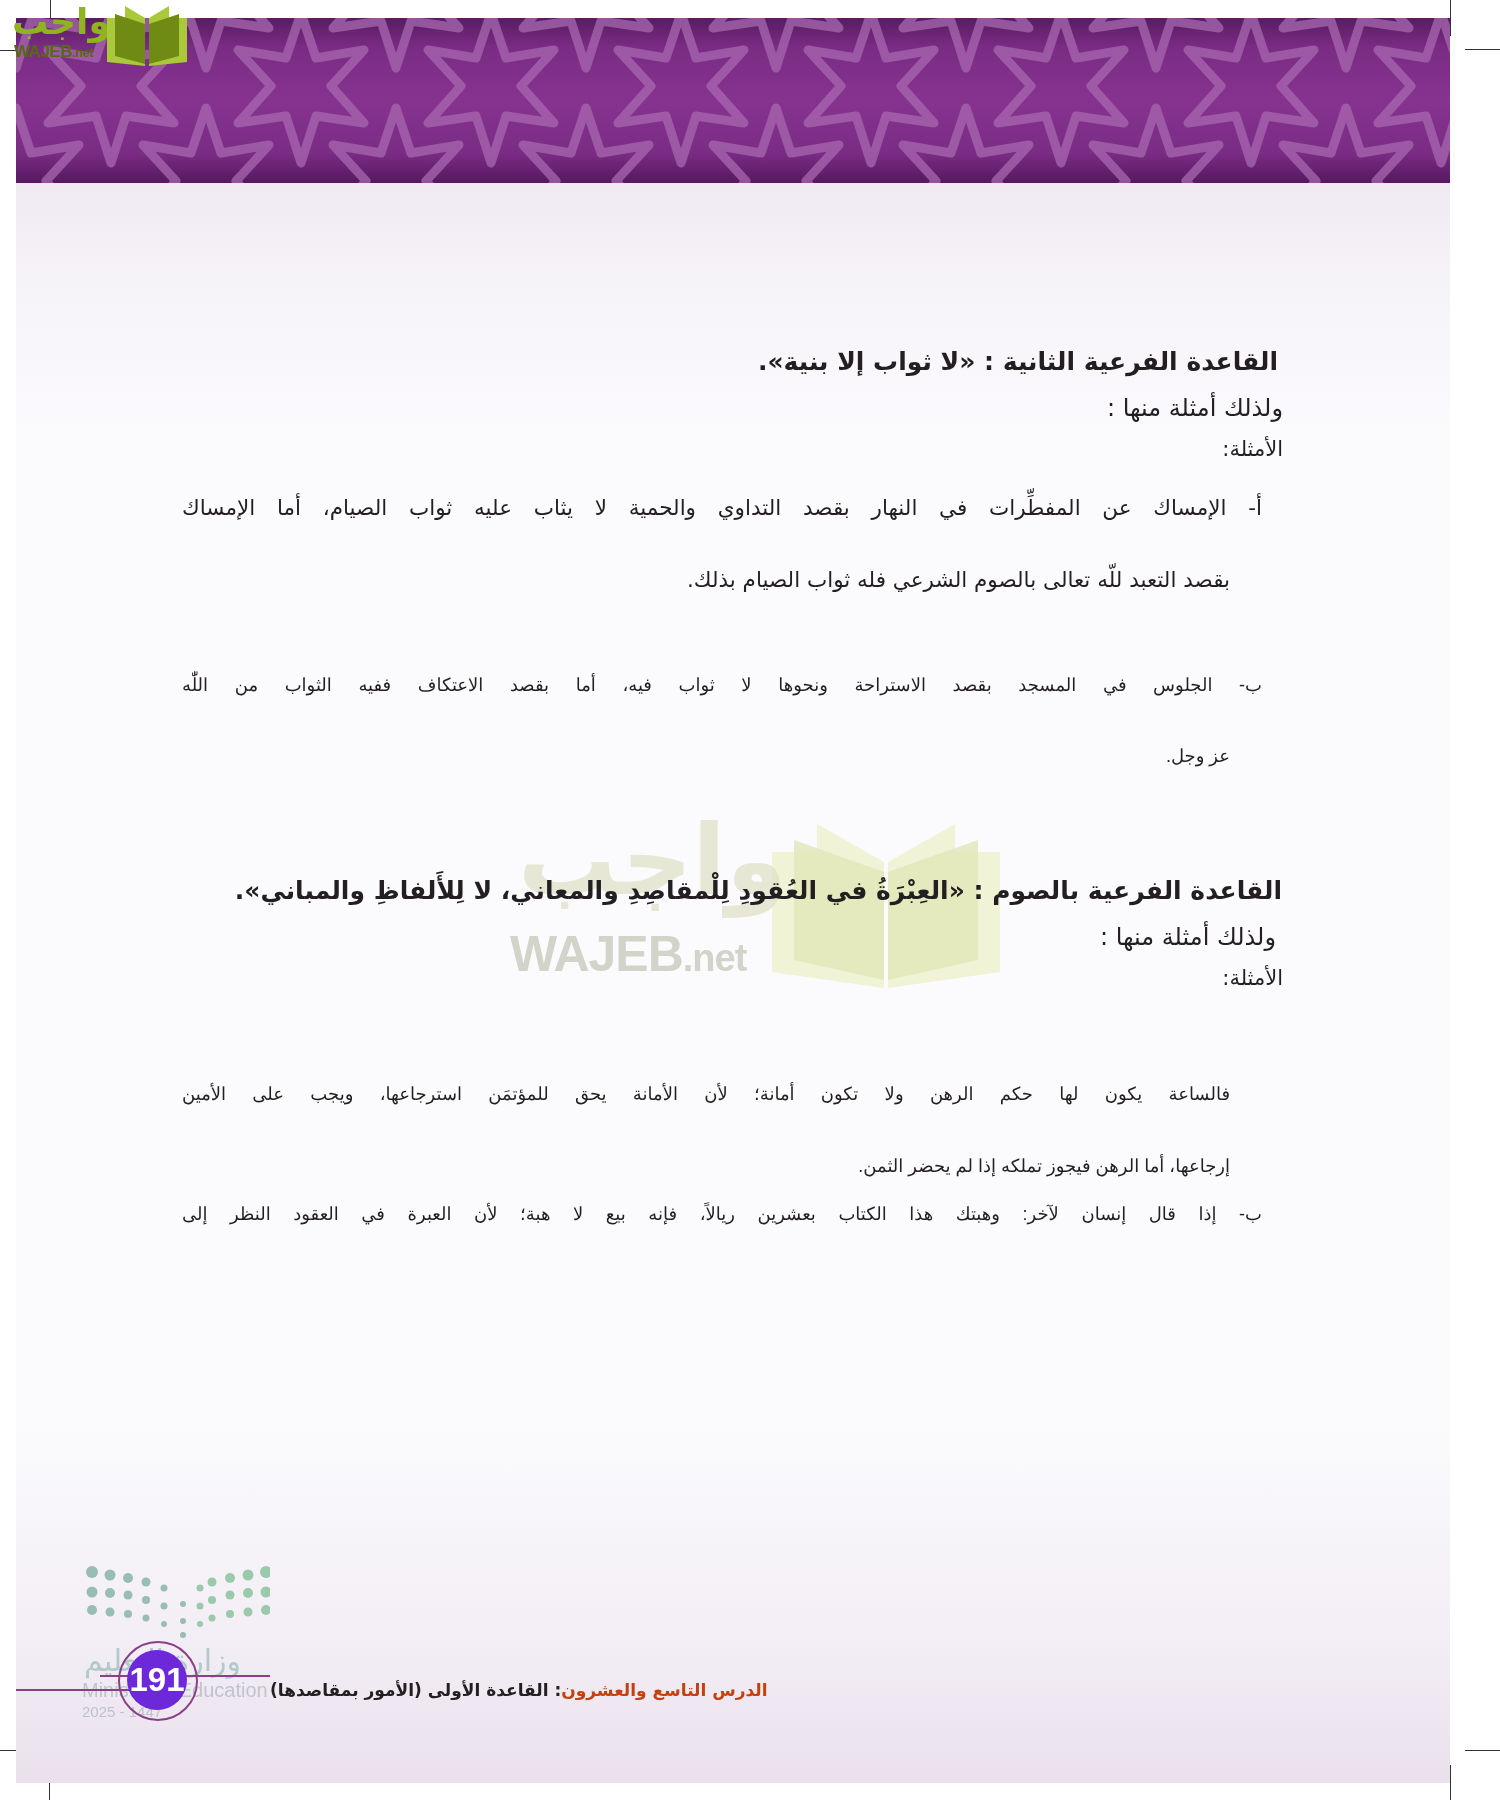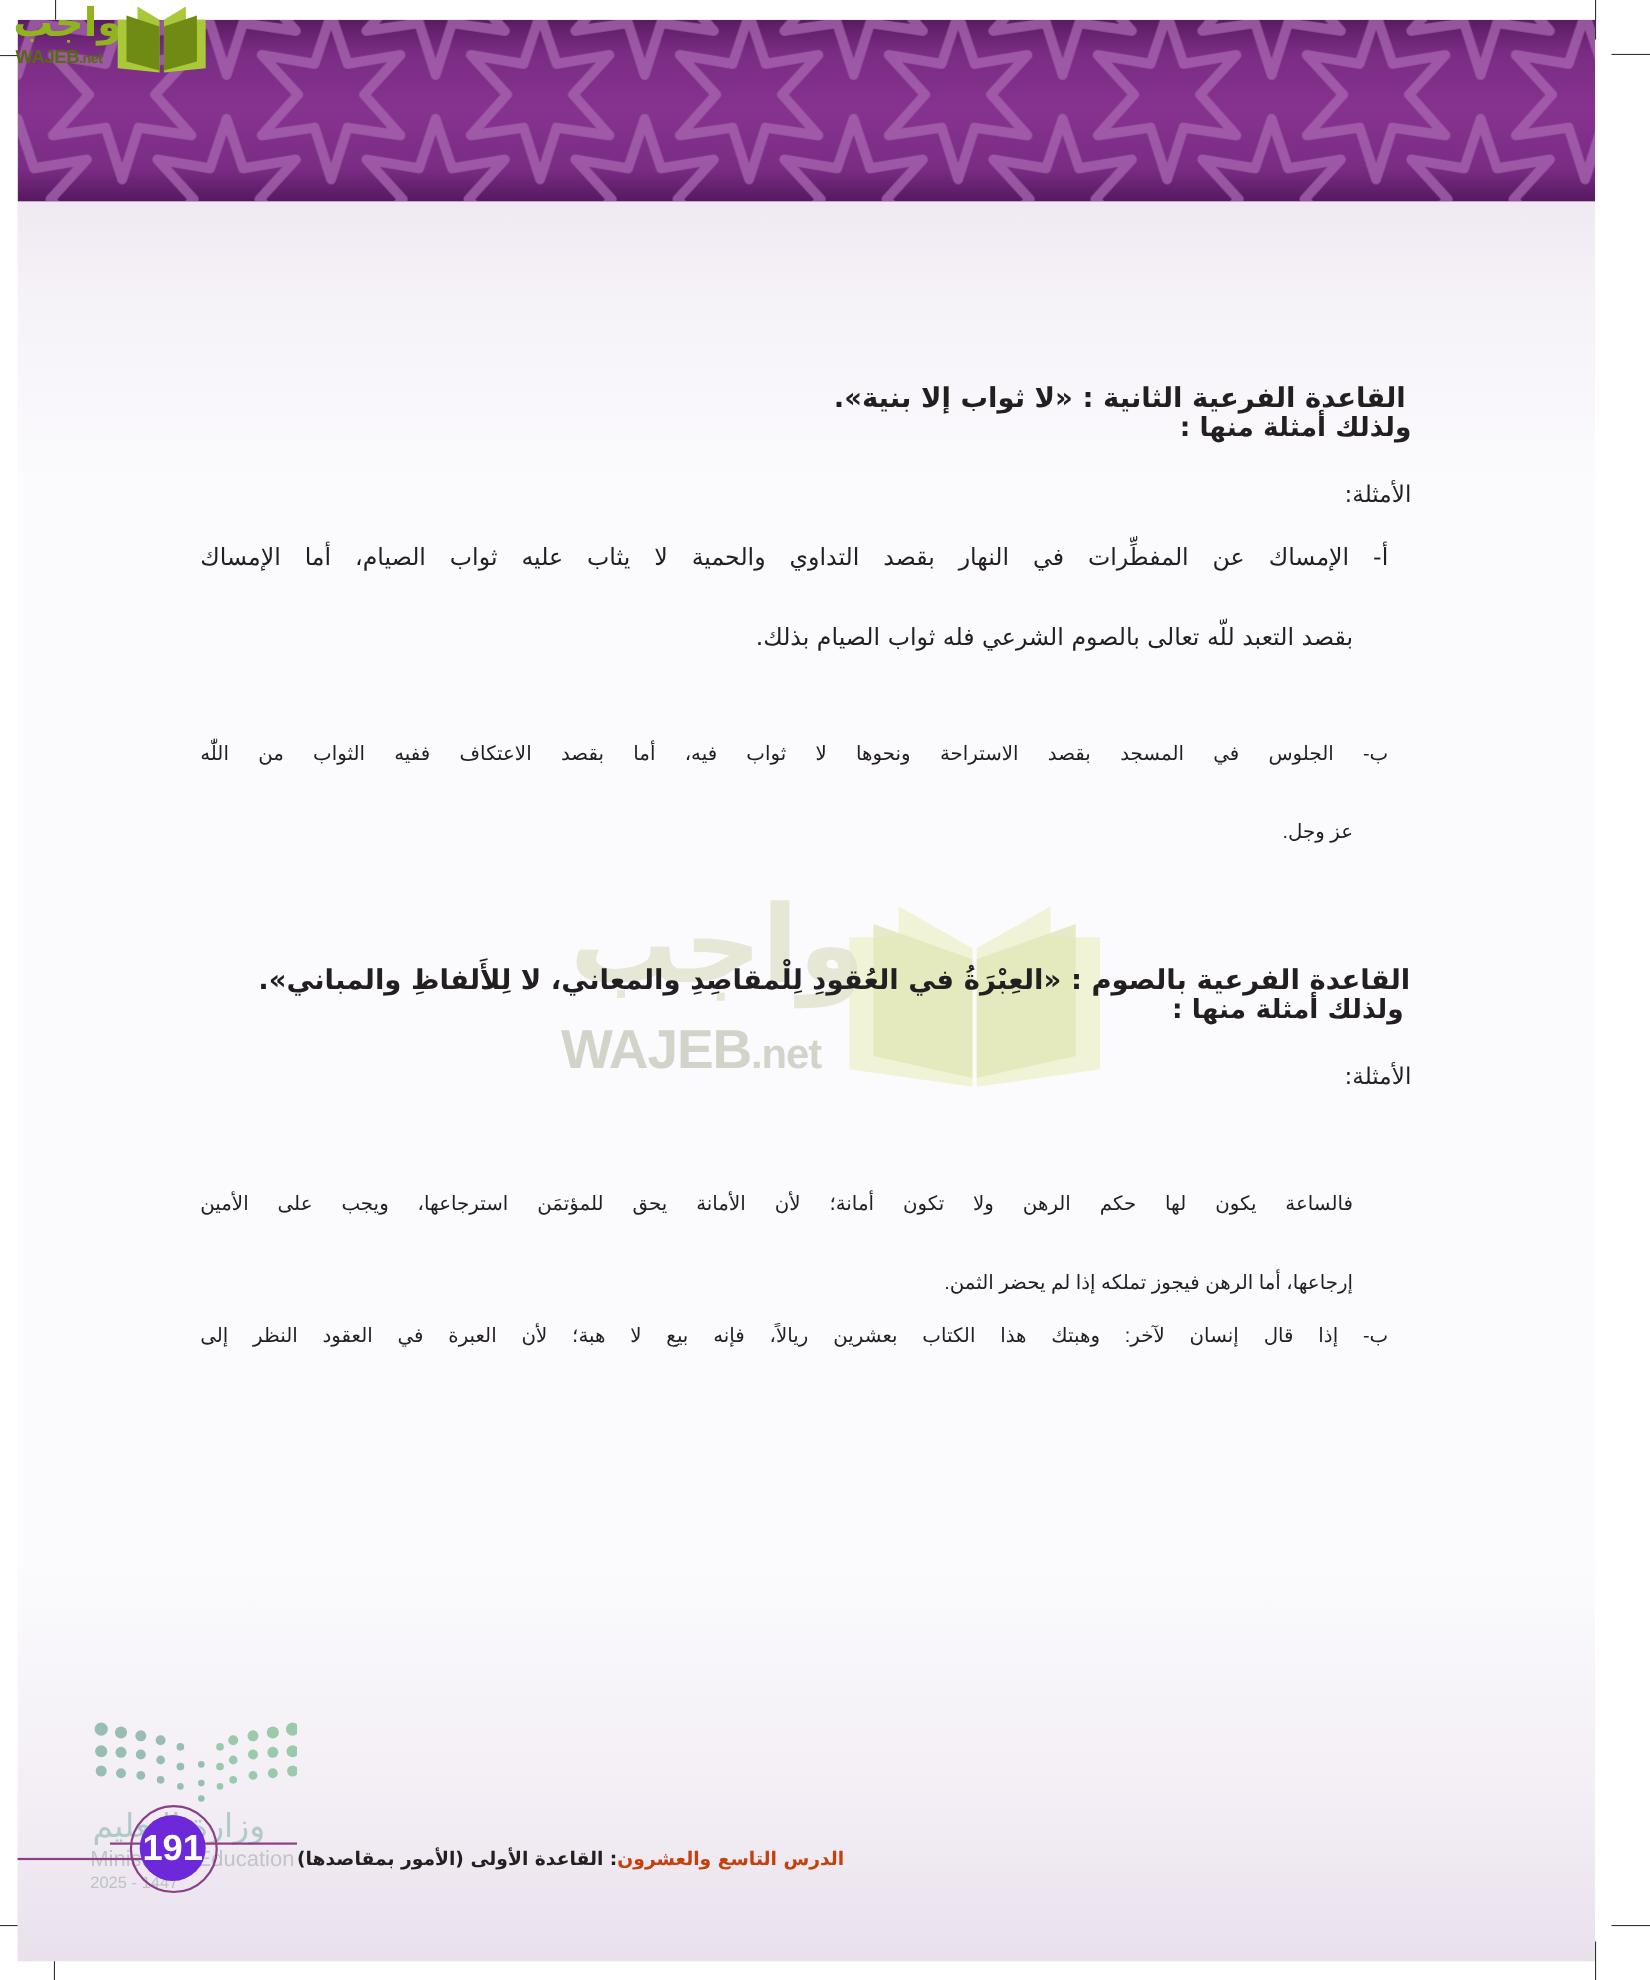--- a/index.html
+++ b/index.html
@@ -22,21 +22,21 @@
   .banner svg { position:absolute; left:0; top:0; }
   .logo-top { position:absolute; left:0; top:0; width:200px; height:70px; }
   .logo-top .ar { position:absolute; left:12px; top:2px; font-family:"DejaVu Sans", sans-serif; font-weight:bold; font-size:36px; color:#8fb41e; direction:rtl; line-height:40px; }
   .logo-top .en { position:absolute; left:14px; top:42px; font-family:"Liberation Sans", sans-serif; font-weight:bold; font-size:17px; color:#566a0e; letter-spacing:-0.5px; }
   .logo-top .en small { font-size:13px; font-weight:bold; }
   .logo-top svg { position:absolute; left:105px; top:4px; }
 
   .content { position:absolute; left:0; top:0; width:1500px; height:1800px; direction:rtl; }
   .line { position:absolute; white-space:nowrap; color:#231f20; direction:rtl; }
   .h { font-family:"DejaVu Sans", sans-serif; font-weight:bold; font-size:25px;margin-top:31px; }
-  .sub { font-family:"DejaVu Sans", sans-serif; font-weight:bold; font-size:24px; }
+  .sub { font-family:"DejaVu Sans", sans-serif; font-weight:normal; font-size:24px;margin-top:20px; }
   .label { font-family:"DejaVu Sans", sans-serif; font-size:21px; }
   .p { font-family:"DejaVu Sans", sans-serif; font-size:21.5px; text-align:justify; text-align-last:justify; }
   .p.last { text-align-last:right;margin-top:12px; }
   .p2 { font-family:"Liberation Sans", sans-serif; font-size:18px; font-weight:normal; }
 
   .wm { position:absolute; }
   .wm-ar { position:absolute; left:518px; top:800px; font-family:"DejaVu Sans", sans-serif; font-weight:bold; font-size:98px; color:#dfe2c8; opacity:0.75; direction:rtl; line-height:120px; }
   .wm-en { position:absolute; left:510px; top:925px; font-family:"Liberation Sans", sans-serif; font-weight:bold; font-size:50px; color:#c8cabd; opacity:0.8; letter-spacing:-1px; }
   .wm-en small { font-size:38px; }
 

